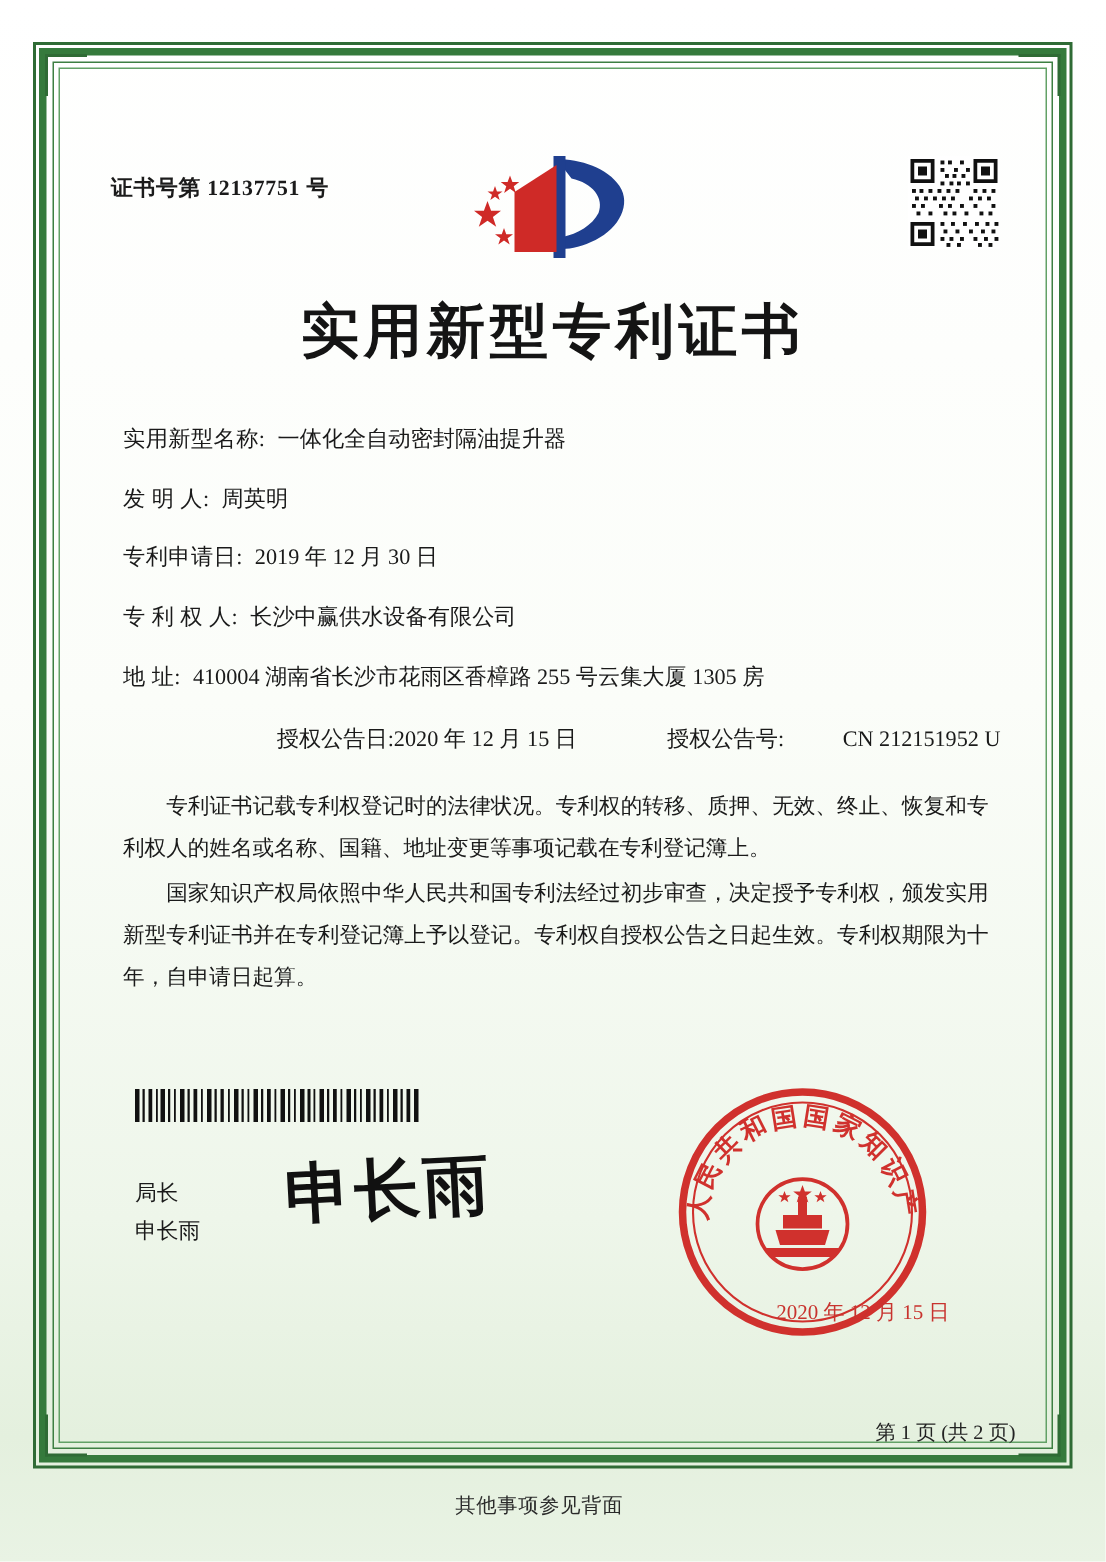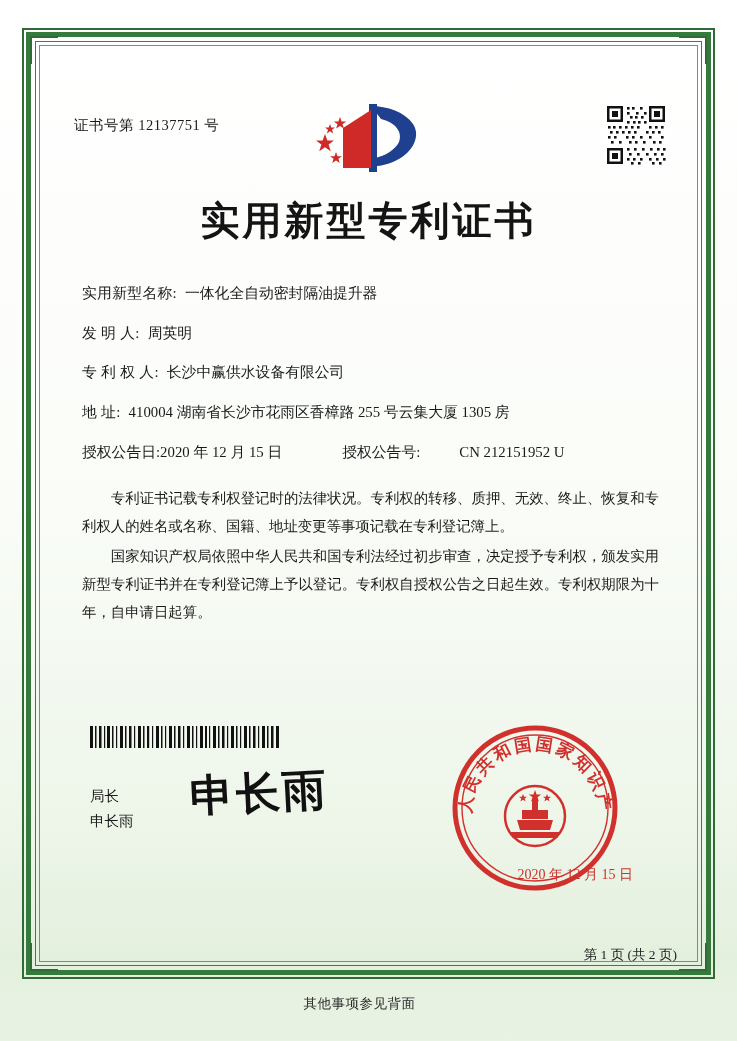--- a/index.html
+++ b/index.html
@@ -74,20 +74,21 @@
     left: 60px;
     top: 70px;
     right: 60px;
     bottom: 95px;
   }
 
   
   .header-row {
     position: relative;
     height: 110px;
+    font-weight: bold;
   }
   .cert-no {
     position: absolute;
     left: 14px;
     top: 46px;
     font-size: 14.5px;
     letter-spacing: 0.5px;
     color: #1b1b1b;
     white-space: nowrap;
   }
@@ -140,20 +141,21 @@
   .field .val {
     margin-left: 8px;
     white-space: nowrap;
   }
 
   .field-inline {
     display: flex;
     align-items: baseline;
     margin-bottom: 20px;
     font-size: 14.8px;
+    justify-content: flex-end;
   }
   .field-inline .grp {
     display: flex;
     align-items: baseline;
   }
   .field-inline .grp.second {
     margin-left: 60px;
     gap: 39px;
   }
 
@@ -373,20 +375,24 @@
     <div class="fields">
       <div class="field">
         <span class="lbl">实用新型名称:</span>
         <span class="val">一体化全自动密封隔油提升器</span>
       </div>
       <div class="field">
         <span class="lbl">发 明 人:</span>
         <span class="val">周英明</span>
       </div>
       <div class="field">
+        <span class="lbl">专利申请日:</span>
+        <span class="val">2019 年 12 月 30 日</span>
+      </div>
+      <div class="field">
         <span class="lbl">专 利 权 人:</span>
         <span class="val">长沙中赢供水设备有限公司</span>
       </div>
       <div class="field">
         <span class="lbl">地        址:</span>
         <span class="val">410004 湖南省长沙市花雨区香樟路 255 号云集大厦 1305 房</span>
       </div>
 
       <div class="field-inline">
         <span class="grp">

